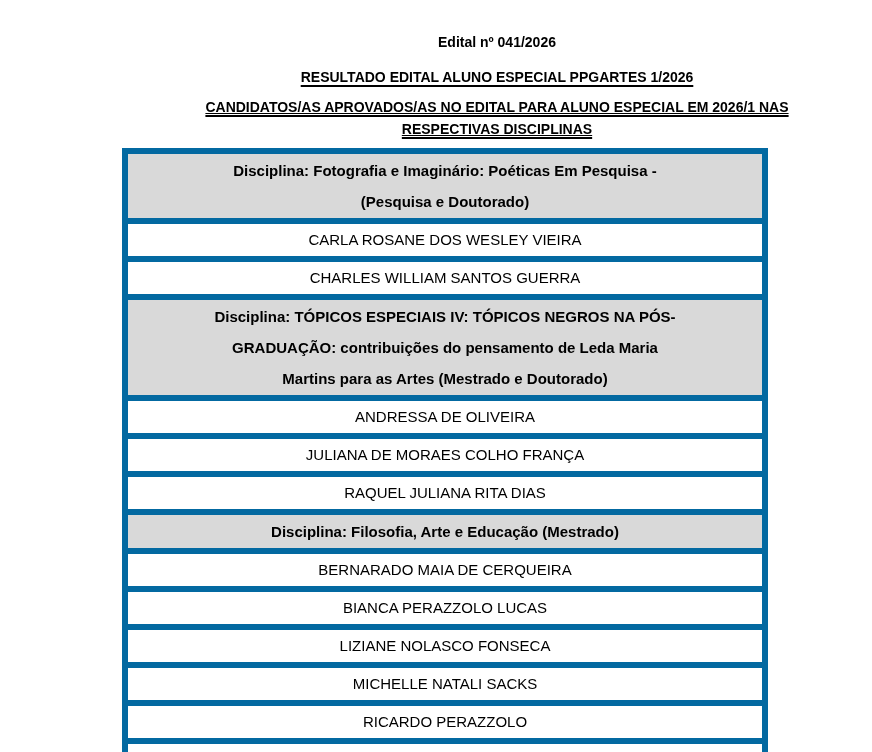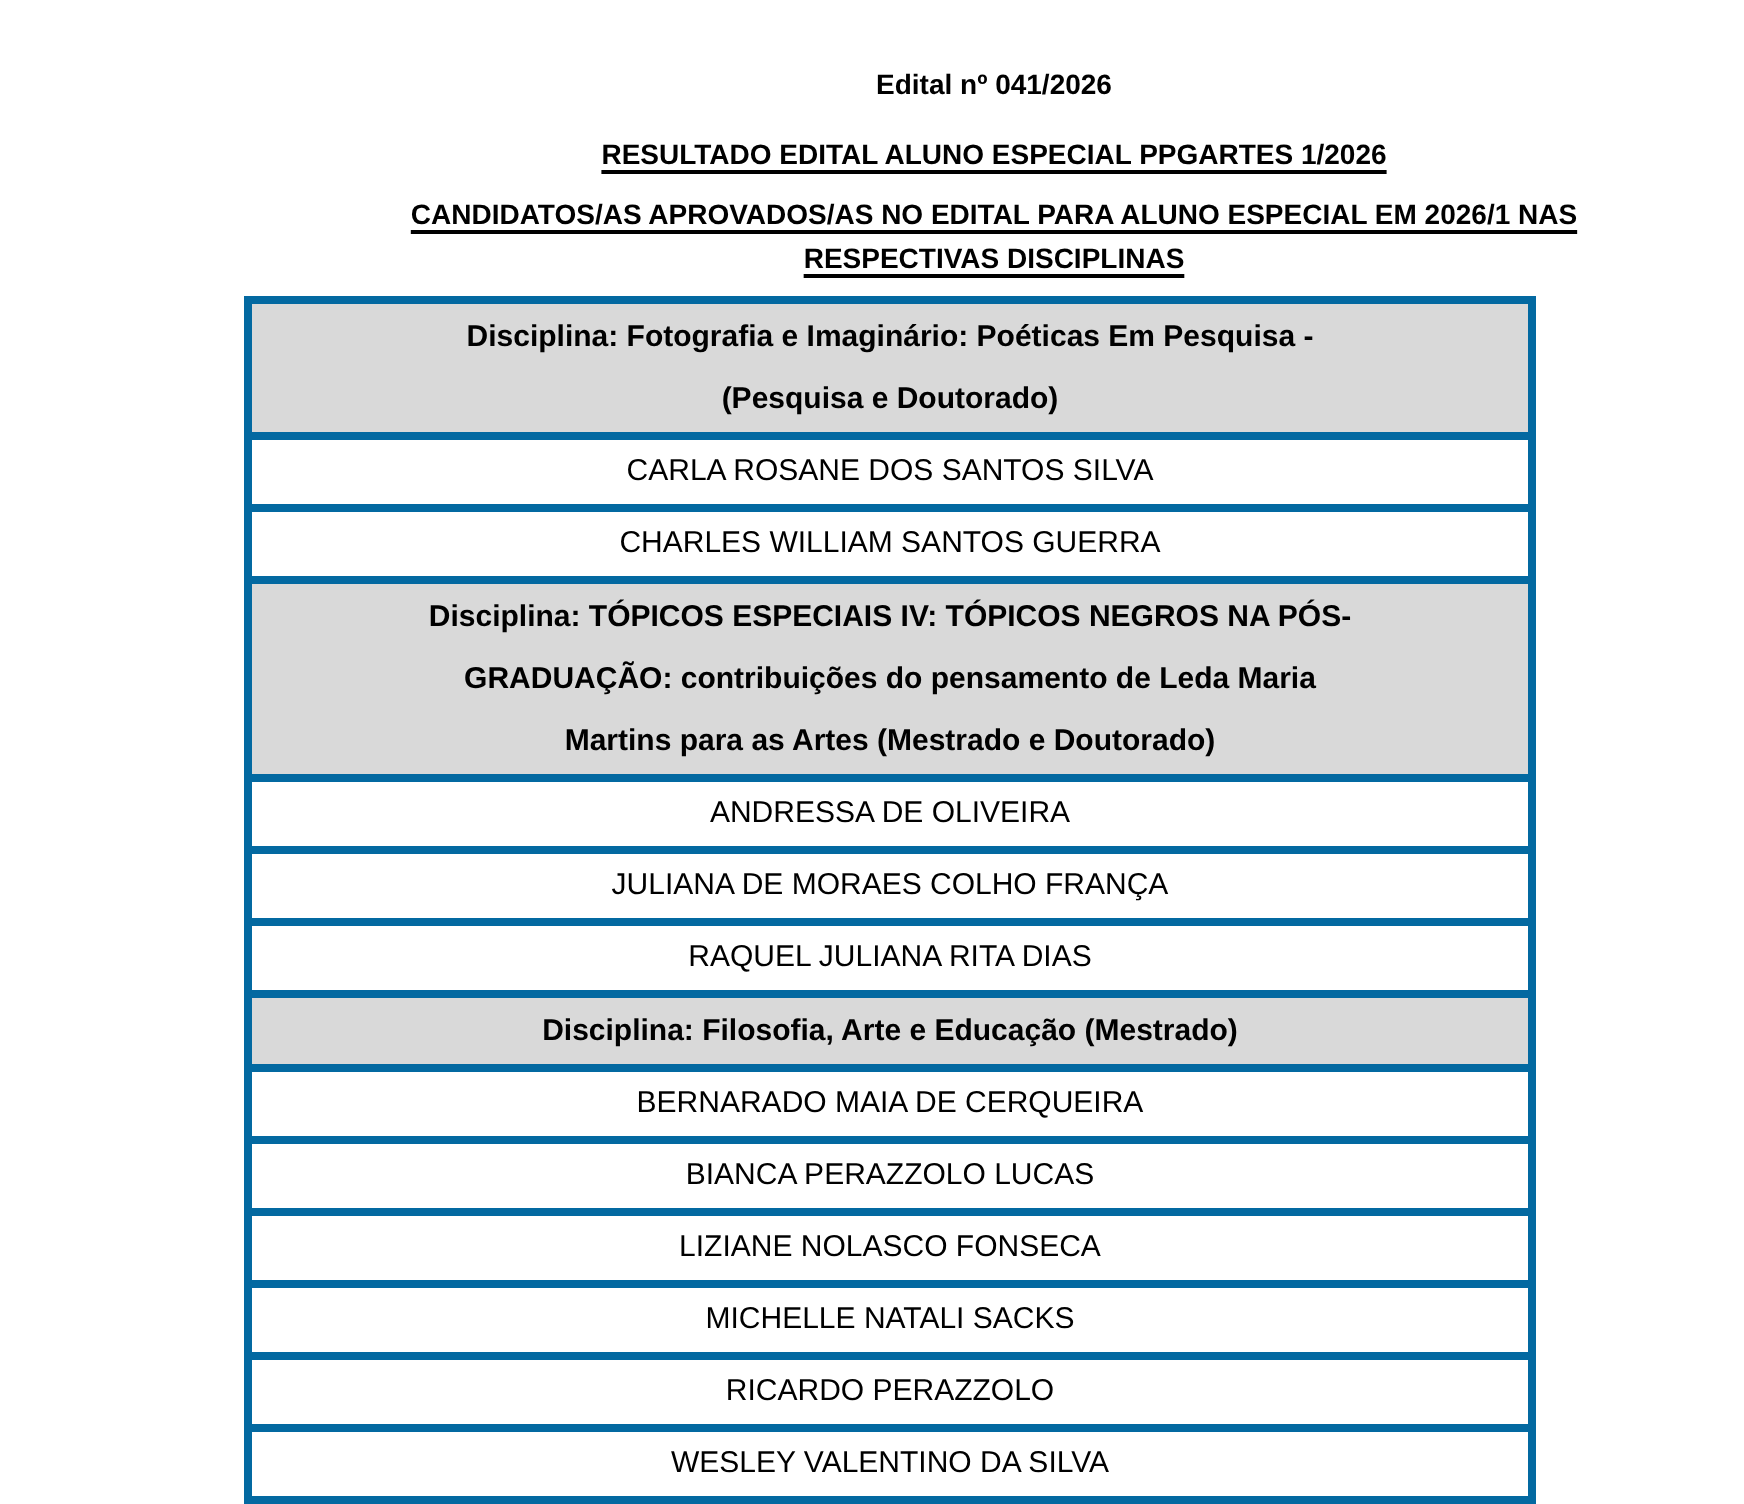--- a/index.html
+++ b/index.html
@@ -35,35 +35,36 @@
     margin: 15px 0 0 0;
   }
   .heading {
     font-size: 14px;
     font-weight: bold;
     margin: 8px 0 0 0;
   }
   .heading .hline {
     display: block;
     line-height: 22px;
+    text-decoration: underline;
   }
   .heading .hline .u {
     text-decoration: underline;
     text-decoration-thickness: 2px;
     text-underline-offset: 3px;
   }
   table.results {
     border-collapse: collapse;
     width: 646px;
     margin-top: 8px;
     border: 2px solid #000000;
     table-layout: fixed;
   }
   table.results td {
-    border: 4px solid #0369a1;
+    border: 6px solid #0369a1;
   }
   td.discipline {
     background: #d9d9d9;
     font-weight: bold;
     font-size: 15px;
     padding: 1px 6px;
   }
   td.discipline .dline {
     display: block;
     line-height: 31px;
@@ -91,21 +92,21 @@
 
   <table class="results">
     <tbody>
         <tr>
           <td class="discipline">
             <span class="dline">Disciplina: Fotografia e Imaginário: Poéticas Em Pesquisa -</span>
             <span class="dline">(Pesquisa e Doutorado)</span>
           </td>
         </tr>
         <tr>
-          <td class="candidate">CARLA ROSANE DOS SANTOS SILVA</td>
+          <td class="candidate">CARLA ROSANE DOS WESLEY VIEIRA</td>
         </tr>
         <tr>
           <td class="candidate">CHARLES WILLIAM SANTOS GUERRA</td>
         </tr>
         <tr>
           <td class="discipline">
             <span class="dline">Disciplina: TÓPICOS ESPECIAIS IV: TÓPICOS NEGROS NA PÓS-</span>
             <span class="dline">GRADUAÇÃO: contribuições do pensamento de Leda Maria</span>
             <span class="dline">Martins para as Artes (Mestrado e Doutorado)</span>
           </td>

